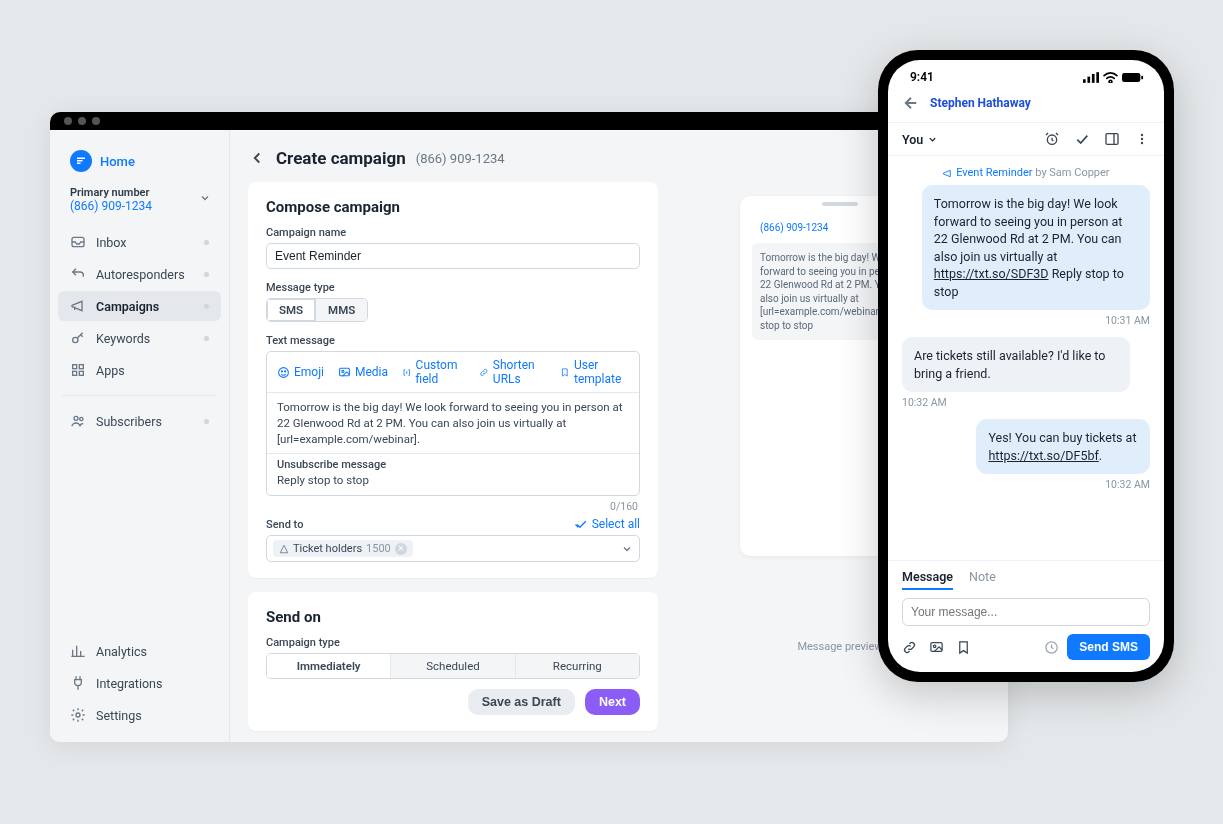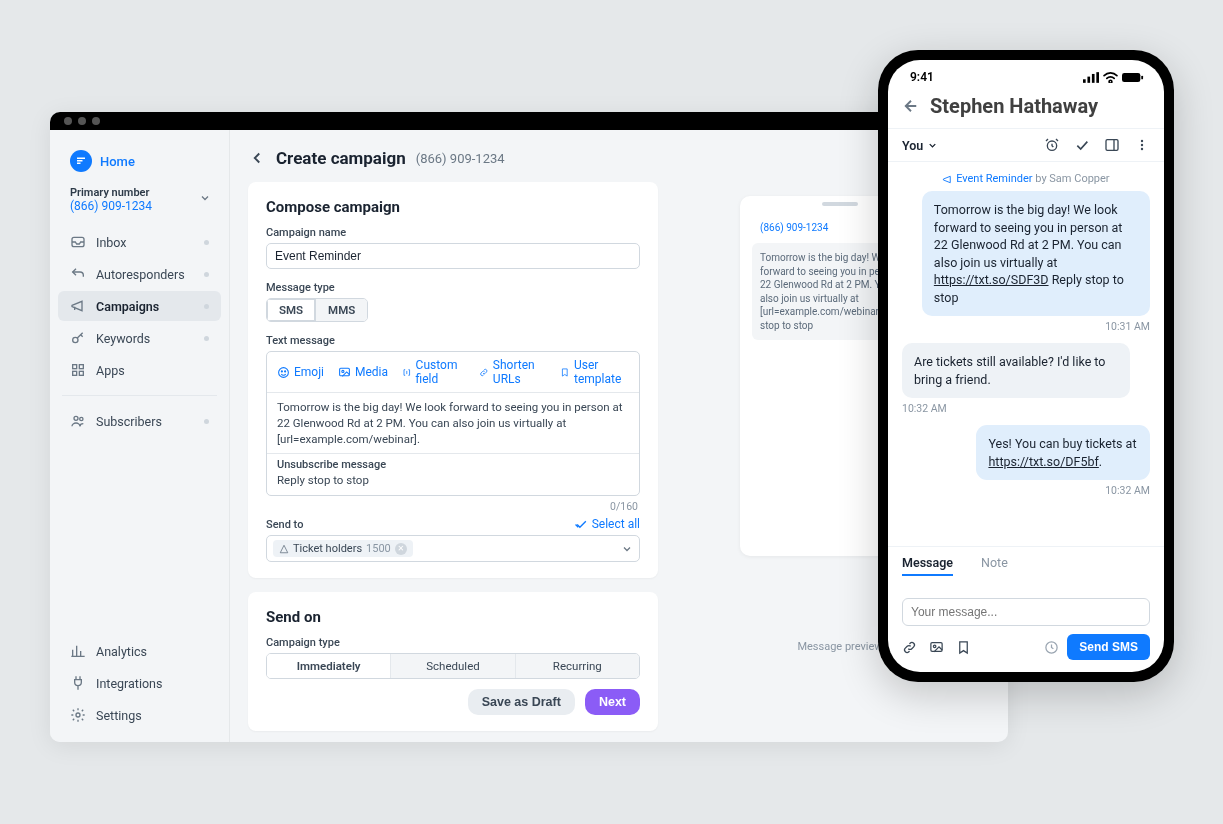--- a/index.html
+++ b/index.html
@@ -79,40 +79,40 @@
   .bg-bubble { margin:8px 12px; background:#f3f5f7; border-radius:6px; padding:8px; font-size:10px; color:#5b6a7a; line-height:1.35;}
   .bg-num { font-size:10px; color:#0f7aff; padding:10px 20px 2px 20px;}
   .bg-caption { text-align:center; font-size:11px; color:#8a96a3; margin-top:300px;}
   
   
   .phone { position:absolute; left:878px; top:50px; width:296px; height:632px; background:#000; border-radius:40px; padding:10px; box-shadow: 0 12px 40px rgba(0,0,0,0.2);}
   .phone-screen { width:100%; height:100%; background:#fff; border-radius:32px; overflow:hidden; display:flex; flex-direction:column;}
   .status-bar { display:flex; justify-content:space-between; align-items:center; padding: 10px 20px 4px 22px; font-size:12px; font-weight:600; color:#000;}
   .status-icons { display:flex; gap:4px; align-items:center;}
   .ph-header { display:flex; align-items:center; gap:10px; padding: 6px 14px 10px 14px; border-bottom:1px solid #eef2f6;}
-  .ph-title { font-size:20px; font-weight:700; color:#404040;}
+  .ph-title { font-size:12px; font-weight:700; color:#1d4ed8;}
   .ph-sub { display:flex; align-items:center; justify-content:space-between; padding: 8px 14px; border-bottom:1px solid #eef2f6;}
   .ph-you { font-size:12.5px; font-weight:600; color:#1a2330; display:flex; align-items:center; gap:4px;}
   .ph-icons { display:flex; gap:14px; color:#3a4755;}
   .ph-icons svg { width:16px; height:16px;}
   
   .ph-thread { flex:1; padding: 10px 14px; overflow:auto; font-size:12.5px;}
   .ev-tag { text-align:center; font-size:11px; margin-bottom:6px;}
   .ev-tag .ev-name { color:#0f7aff;}
   .ev-tag .ev-by { color:#8a96a3;}
   .bubble { border-radius:10px; padding:10px 12px; line-height:1.4; max-width: 92%;}
   .bubble.out { background:#e0eefc; color:#1a2330; margin-left:auto;}
   .bubble.in { background:#eef2f6; color:#1a2330;}
   .ts { font-size:10.5px; color:#8a96a3; margin: 4px 0 10px 0;}
   .ts.right { text-align:right;}
   .ts.left { text-align:left;}
   .link { text-decoration:underline; color:#1a2330;}
   
   .ph-compose { border-top:1px solid #eef2f6; padding: 8px 14px 12px 14px;}
-  .ph-tabs { display:flex; gap:28px; font-size:12.5px; margin-bottom:22px;}
+  .ph-tabs { display:flex; gap:16px; font-size:12.5px; margin-bottom:8px;}
   .ph-tab { color:#8a96a3; padding-bottom:4px; cursor:pointer;}
   .ph-tab.active { color:#1a2330; font-weight:600; border-bottom:2px solid #0f7aff;}
   .ph-input { width:100%; border:1px solid #d1d8df; border-radius:6px; padding:6px 8px; font-size:12px; margin-bottom:8px;}
   .ph-actions { display:flex; align-items:center; justify-content:space-between;}
   .ph-left-ic { display:flex; gap:12px; color:#3a4755;}
   .ph-left-ic svg{ width:15px; height:15px;}
   .send-sms { background:#0f7aff; color:#fff; border:none; border-radius:6px; padding:6px 12px; font-size:12px; font-weight:600; cursor:pointer;}
   .clock-ic { color:#9aa5b1; margin-right:8px;}
   
   svg { display:block; }

